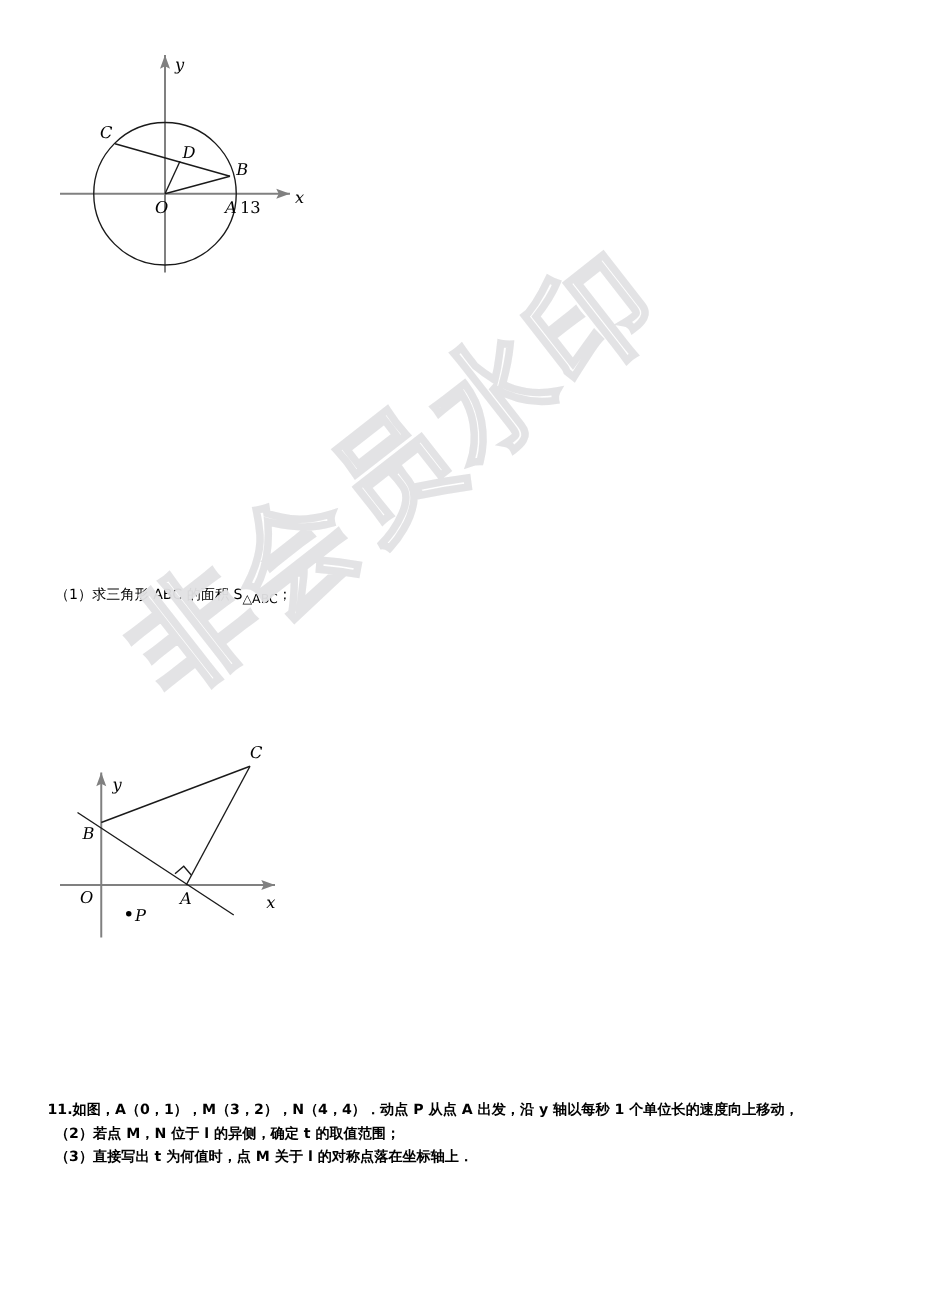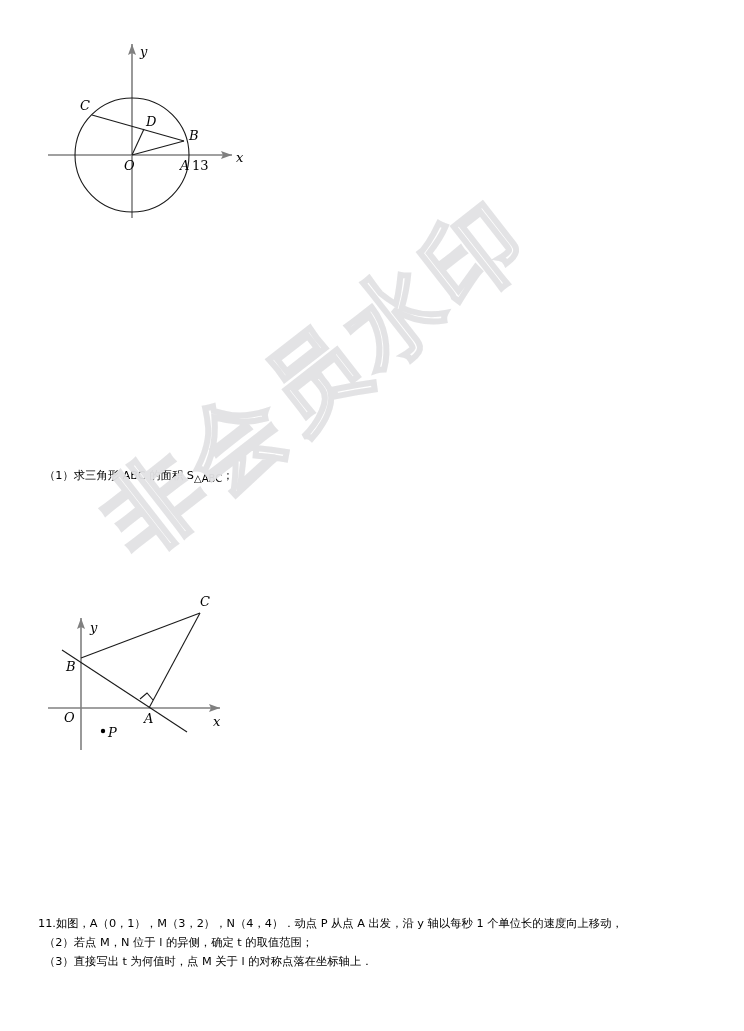--- a/index.html
+++ b/index.html
@@ -77,22 +77,23 @@
     line-height: 19px;
     color: #000000;
   }
   #problem-10 {
     left: 38px;
     top: 466px;
     width: 676px;
   }
   #problem-11 {
     left: 38px;
-    top: 914px;
+    top: 878px;
     width: 676px;
+    font-weight: bold;
   }
   .p-line {
     white-space: nowrap;
   }
   .p-line.first {
     line-height: 26px;
   }
   .sub-line {
     padding-left: 6px;
   }

